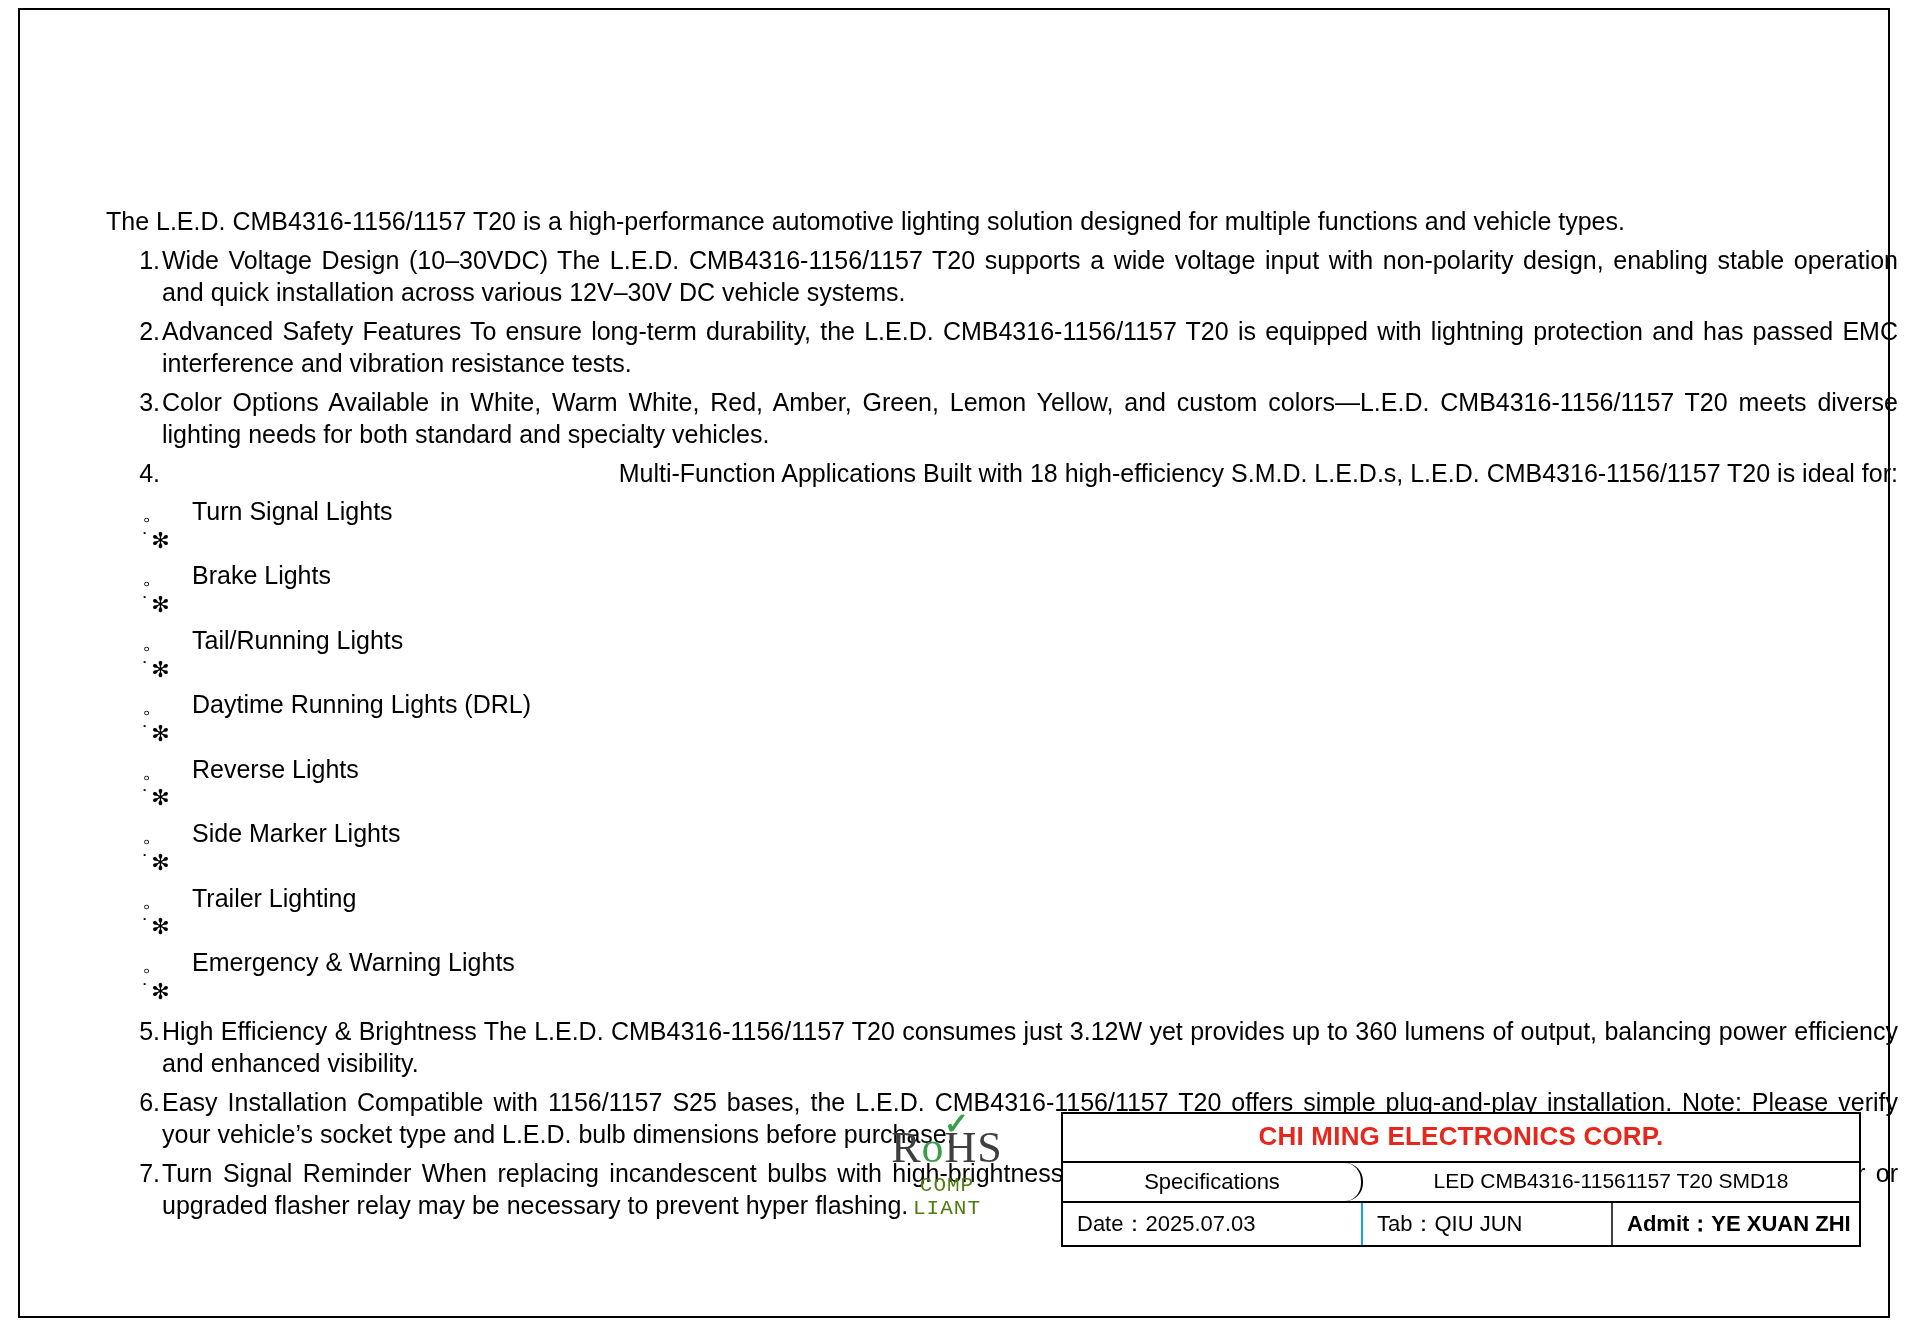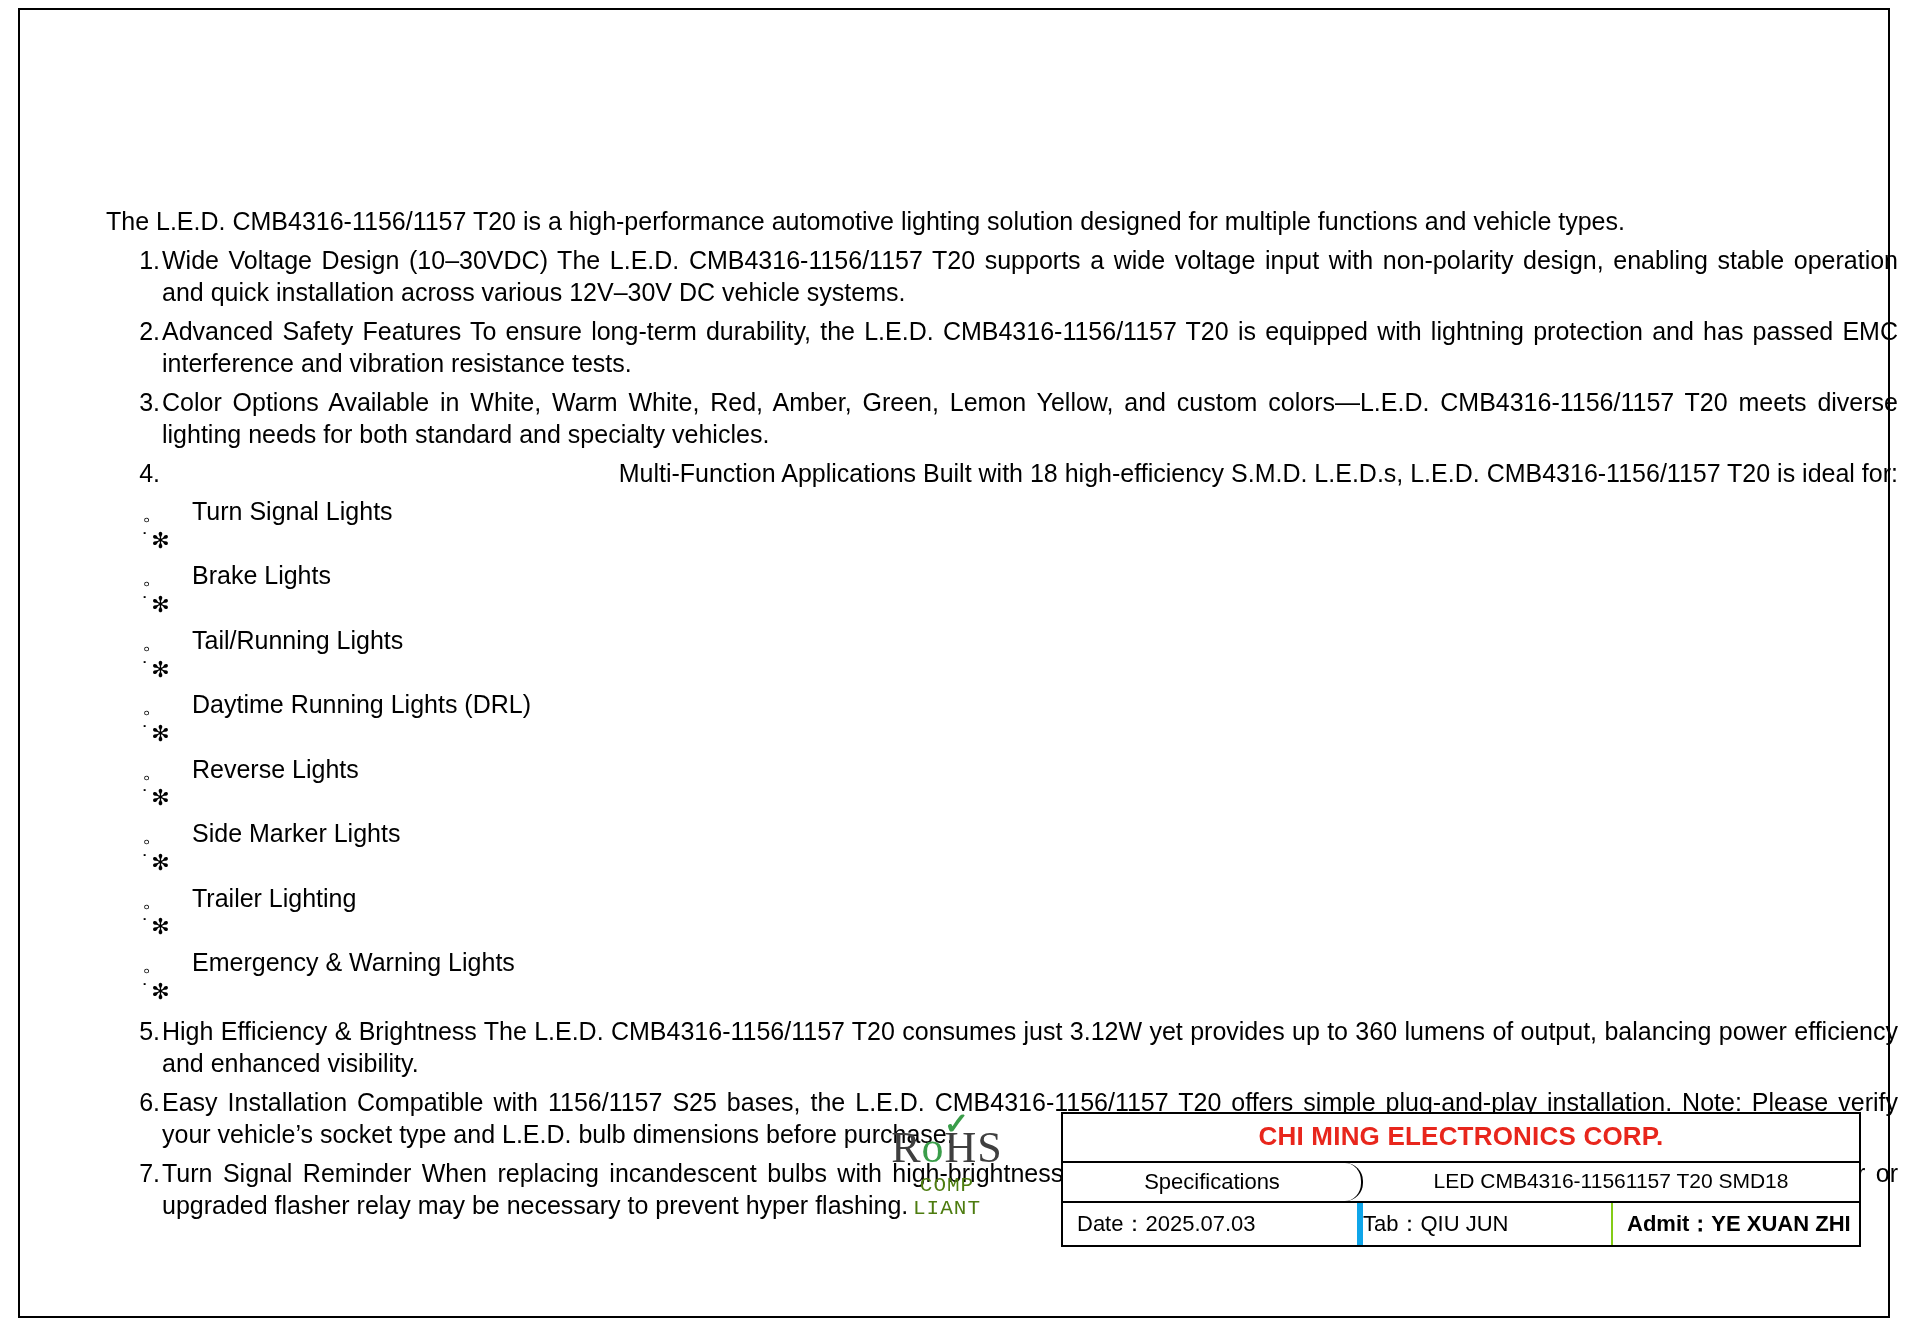--- a/index.html
+++ b/index.html
@@ -154,30 +154,30 @@
     border-right: 2px solid #000000;
     border-radius: 18px;
   }
   .tb-spec-value {
     flex: 1 1 auto;
     font-size: 21px;
   }
   .tb-date {
     width: 300px;
     flex: 0 0 300px;
-    border-right: 6px solid #0ea5e9;
+    border-right: 2px solid #0ea5e9;
     text-align: left;
     padding-left: 14px;
   }
   .tb-tab {
     width: 250px;
     flex: 0 0 250px;
-    border-right: 2px solid #84cc16;
+    border-right: 2px solid #404040;
     text-align: left;
-    padding-left: 0;
+    padding-left: 14px;
   }
   .tb-admit {
     flex: 1 1 auto;
     text-align: left;
     padding-left: 14px;
     font-weight: bold;
   }
 </style>
 </head>
 <body>

